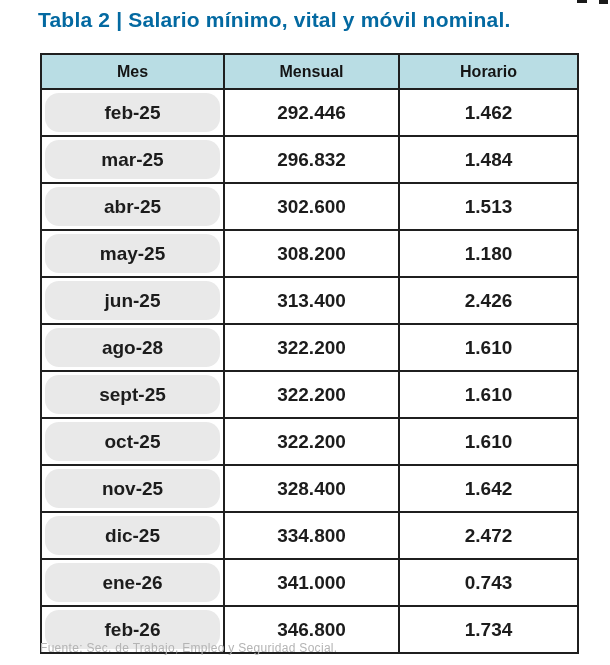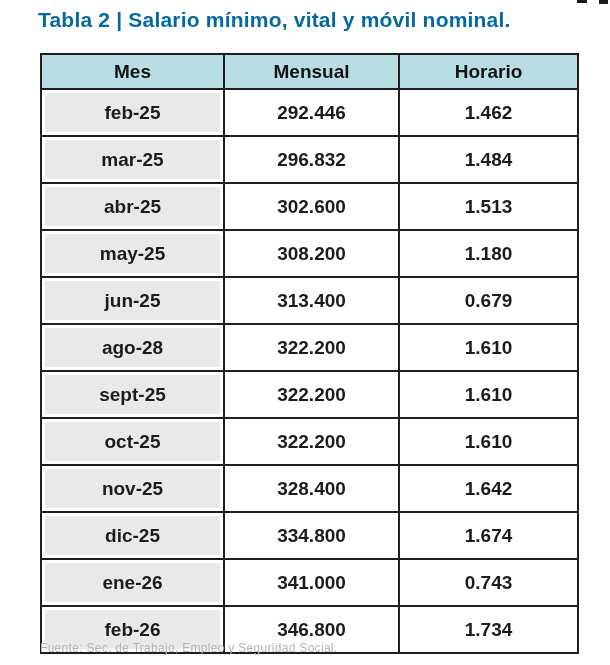--- a/index.html
+++ b/index.html
@@ -45,21 +45,21 @@
   .salary-table th,
   .salary-table td {
     border: 2px solid #1f1f1f;
     text-align: center;
     vertical-align: middle;
     padding: 0;
   }
   .salary-table thead th {
     background: #b9dde4;
     height: 33px;
-    font-size: 19px;
+    font-size: 16px;
     font-weight: 700;
     color: #141414;
   }
   .salary-table tbody td {
     height: 39px;
     background: #ffffff;
     font-size: 19px;
     font-weight: 600;
     color: #1c1c1c;
   }
@@ -67,20 +67,21 @@
     padding: 3px;
   }
   .mes-inner {
     background: #e9e9e9;
     width: 100%;
     height: 100%;
     display: flex;
     align-items: center;
     justify-content: center;
     box-sizing: border-box;
+    border-radius: 14px;
   }
   .source-note {
     position: absolute;
     left: 40px;
     top: 641px;
     font-size: 12px;
     font-weight: 400;
     color: #b4b4b4;
     letter-spacing: 0.3px;
     white-space: nowrap;
@@ -134,21 +135,21 @@
           <div class="mes-inner">may-25</div>
         </td>
       <td>308.200</td>
       <td>1.180</td>
     </tr>
     <tr>
       <td class="mes-cell">
           <div class="mes-inner">jun-25</div>
         </td>
       <td>313.400</td>
-      <td>0.679</td>
+      <td>2.426</td>
     </tr>
     <tr>
       <td class="mes-cell">
           <div class="mes-inner">ago-28</div>
         </td>
       <td>322.200</td>
       <td>1.610</td>
     </tr>
     <tr>
       <td class="mes-cell">
@@ -169,21 +170,21 @@
           <div class="mes-inner">nov-25</div>
         </td>
       <td>328.400</td>
       <td>1.642</td>
     </tr>
     <tr>
       <td class="mes-cell">
           <div class="mes-inner">dic-25</div>
         </td>
       <td>334.800</td>
-      <td>1.674</td>
+      <td>2.472</td>
     </tr>
     <tr>
       <td class="mes-cell">
           <div class="mes-inner">ene-26</div>
         </td>
       <td>341.000</td>
       <td>0.743</td>
     </tr>
     <tr>
       <td class="mes-cell">

